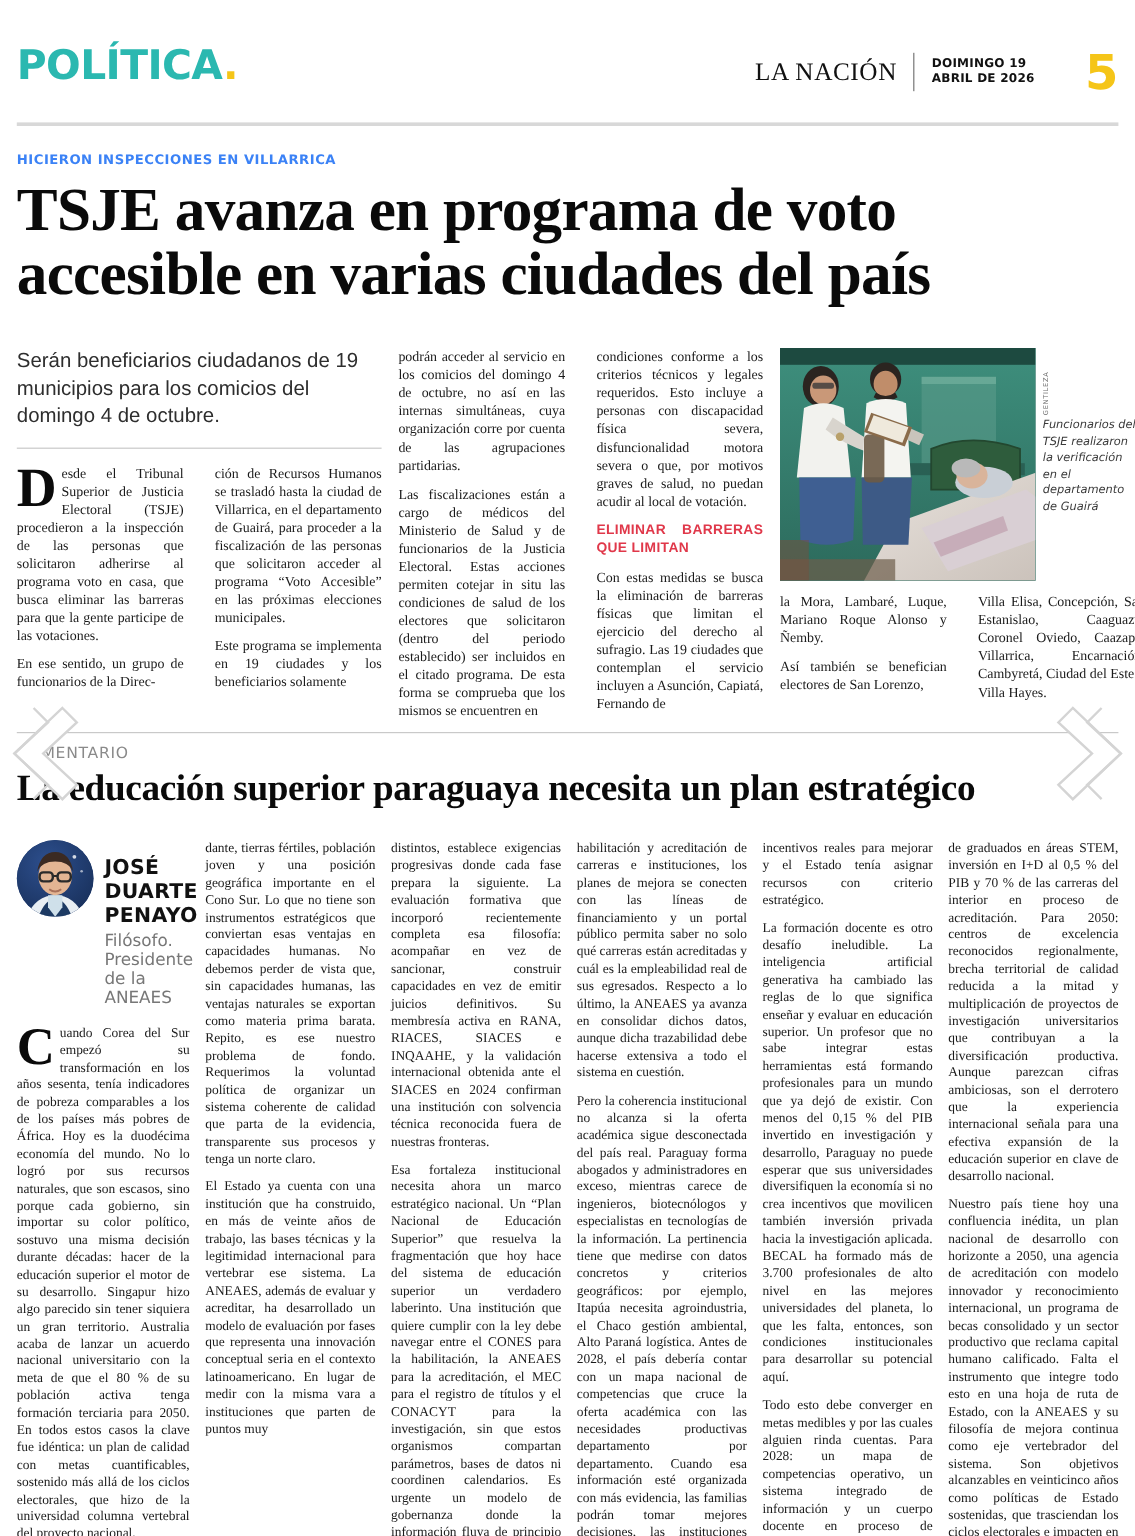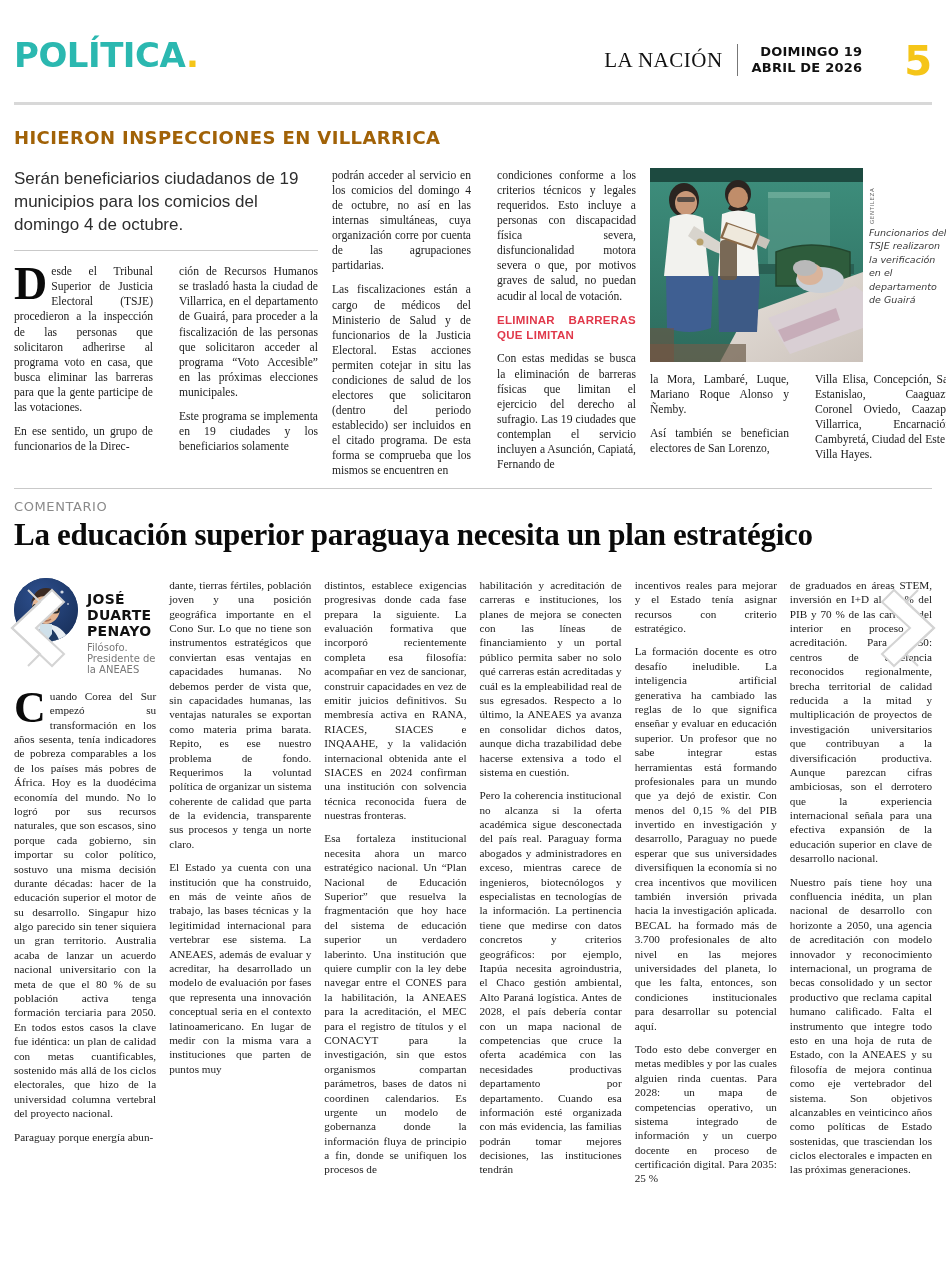--- a/index.html
+++ b/index.html
@@ -13,53 +13,52 @@
     position:relative;
   }
 
   .page { position:relative; width:946px; height:1280px; padding:0 14px; }
 
   
   .masthead {
     height:62px; margin-top:34px;
     display:flex; align-items:flex-start; justify-content:space-between;
     position:relative;
-    text-align:right;
   }
   .section-name {
     font-family:"DejaVu Sans", sans-serif;
     font-weight:bold; font-size:34px; letter-spacing:-0.5px;
     color:#2bb8b0; line-height:1; margin-top:4px;
   }
   .section-name .dot { color:#f5c518; }
 
   .masthead-right { display:flex; align-items:center; gap:0; margin-top:8px;margin-left:48px; }
   .brand {
     font-family:"Liberation Serif", serif;
     font-size:21px; letter-spacing:0.5px; color:#111;
     padding-right:14px;
   }
   .brand-sep { width:1px; align-self:stretch; background:#777; margin:2px 0; }
   .issue-date {
     font-family:"DejaVu Sans", sans-serif;
-    font-weight:bold; font-size:13px; line-height:1.25;
+    font-weight:bold; font-size:10px; line-height:1.25;
     color:#111; padding-left:14px; letter-spacing:0.2px;
   }
   .page-number {
     font-family:"DejaVu Sans", sans-serif;
     font-weight:bold; font-size:40px; color:#f5c518;
     line-height:0.85; margin-left:42px; margin-top:2px;
   }
   .rule-thick { height:3px; background:#d8d8d8; margin-top:6px; }
 
   
   .kicker {
     font-family:"DejaVu Sans", sans-serif;
-    font-weight:bold; font-size:18px; letter-spacing:0.4px;
-    color:#a16207; margin-top:22px;
+    font-weight:bold; font-size:11px; letter-spacing:0.4px;
+    color:#3b82f6; margin-top:22px;
   }
   .headline {
     font-family:"Liberation Serif", serif;
     font-weight:bold; font-size:51px; line-height:1.04;
     letter-spacing:-0.6px; margin-top:10px; color:#0a0a0a;
   }
 
   .lead-row { display:flex; margin-top:20px; gap:14px; }
   .lead-col { width:304px; }
   .standfirst {
@@ -140,25 +139,25 @@
   .c-col.first { width:144px; }
 
   .author-box { display:flex; align-items:flex-start; gap:0; margin-bottom:14px; }
   .author-photo {
     width:64px; height:64px; border-radius:50%;
     overflow:hidden; flex:0 0 64px; background:#1e3a6e;
   }
   .author-meta { padding-left:9px; padding-top:13px; }
   .author-name {
     font-family:"DejaVu Sans", sans-serif;
-    font-weight:bold; font-size:14px; letter-spacing:0.3px; color:#111;
+    font-weight:bold; font-size:17px; letter-spacing:0.3px; color:#111;
   }
   .author-role {
     font-family:"DejaVu Sans", sans-serif;
-    font-size:10px; color:#777; margin-top:3px;
+    font-size:14px; color:#777; margin-top:3px;
   }
 
   .ctext {
     font-family:"Liberation Serif", serif;
     font-size:11.2px; line-height:1.285;
     text-align:justify; color:#1a1a1a;
     hyphens:auto; -webkit-hyphens:auto;
   }
   .ctext p { margin:0 0 9px 0; }
   .ctext p:last-child { margin-bottom:0; }
@@ -181,20 +180,21 @@
       <div class="issue-date">
         <div>DOIMINGO 19</div>
         <div>ABRIL DE 2026</div>
       </div>
       <div class="page-number">5</div>
     </div>
   </div>
   <div class="rule-thick"></div>
 
   <div class="kicker">HICIERON INSPECCIONES EN VILLARRICA</div>
+  <h1 class="headline">TSJE avanza en programa de voto accesible en varias ciudades del país</h1>
 
   <div class="lead-row">
 
     <div class="lead-col">
       <div class="standfirst">Serán beneficiarios ciudadanos de 19 municipios para los comicios del domingo 4 de octubre.</div>
       <div class="standfirst-rule"></div>
       <div class="art1-cols">
         <div class="art1-col">
           <div class="bodytext">
             <p class="dropcap-p"><span class="dropcap">D</span><span>esde el Tribunal Superior de Justicia Electoral (TSJE) procedieron a la inspección de las personas que solicitaron adherirse al programa voto en casa, que busca eliminar las barreras para que la gente participe de las votaciones.</span></p>

